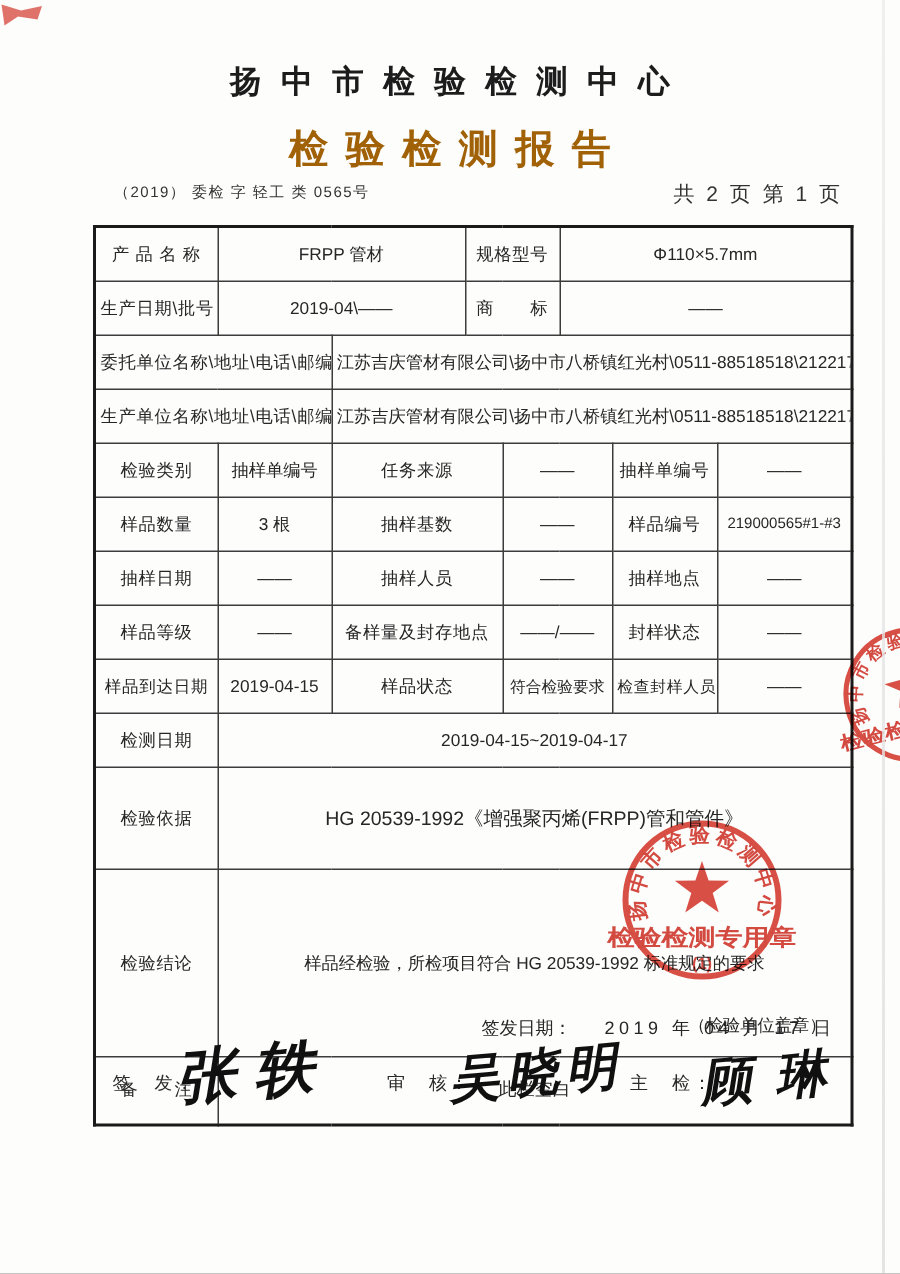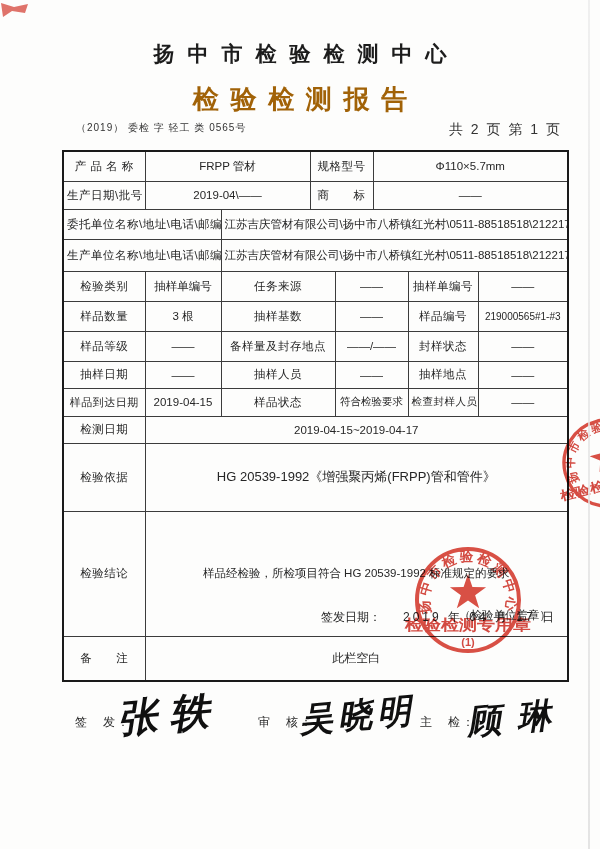--- a/index.html
+++ b/index.html
@@ -23,21 +23,21 @@
   .doc-number{position:absolute;top:121px;left:76px;font-size:10px;color:#333;letter-spacing:1px;}
   .page-indicator{position:absolute;top:121px;right:38px;font-size:14px;color:#333;letter-spacing:2px;}
   
   table.info{
     position:absolute;left:62px;top:150px;width:505px;
     border-collapse:collapse;table-layout:fixed;
     border:2px solid #1a1a1a;
   }
   table.info td{
     border:1px solid #3c3c3c;font-size:11.5px;color:#262626;
-    text-align:center;vertical-align:middle;padding:0 3px;
+    text-align:center;vertical-align:middle;padding:10px 3px;
     overflow:hidden;white-space:nowrap;
   }
   td.lab{letter-spacing:0.5px;}
   td.vall{text-align:left;padding-left:9px;font-size:11px;}
   td.concl{position:relative;text-align:left;vertical-align:top;padding:32px 8px 0 12px;white-space:normal;font-size:12px;}
   .seal-note{position:absolute;right:16px;top:84px;font-size:11.5px;margin-top:12px;}
   .issue-line{position:absolute;right:10px;bottom:10px;font-size:12px;}
   .issue-line .gap{display:inline-block;width:22px;}
   .issue-date{letter-spacing:3px;}
   
@@ -112,34 +112,34 @@
       <td>——</td>
     </tr>
     <tr style="height:30px">
       <td class="lab">样品数量</td>
       <td>3 根</td>
       <td colspan="2" class="lab">抽样基数</td>
       <td colspan="2">——</td>
       <td class="lab">样品编号</td>
       <td style="font-size:10px">219000565#1-#3</td>
     </tr>
+    <tr style="height:27px">
+      <td class="lab">抽样日期</td>
+      <td>——</td>
+      <td colspan="2" class="lab">抽样人员</td>
+      <td colspan="2">——</td>
+      <td class="lab">抽样地点</td>
+      <td>——</td>
+    </tr>
     <tr style="height:30px">
       <td class="lab">样品等级</td>
       <td>——</td>
       <td colspan="2" class="lab">备样量及封存地点</td>
       <td colspan="2">——/——</td>
       <td class="lab">封样状态</td>
-      <td>——</td>
-    </tr>
-    <tr style="height:27px">
-      <td class="lab">抽样日期</td>
-      <td>——</td>
-      <td colspan="2" class="lab">抽样人员</td>
-      <td colspan="2">——</td>
-      <td class="lab">抽样地点</td>
       <td>——</td>
     </tr>
     <tr style="height:28px">
       <td class="lab" style="font-size:11px">样品到达日期</td>
       <td>2019-04-15</td>
       <td colspan="2" class="lab">样品状态</td>
       <td colspan="2" style="font-size:10.5px">符合检验要求</td>
       <td class="lab" style="font-size:10.5px">检查封样人员</td>
       <td>——</td>
     </tr>

